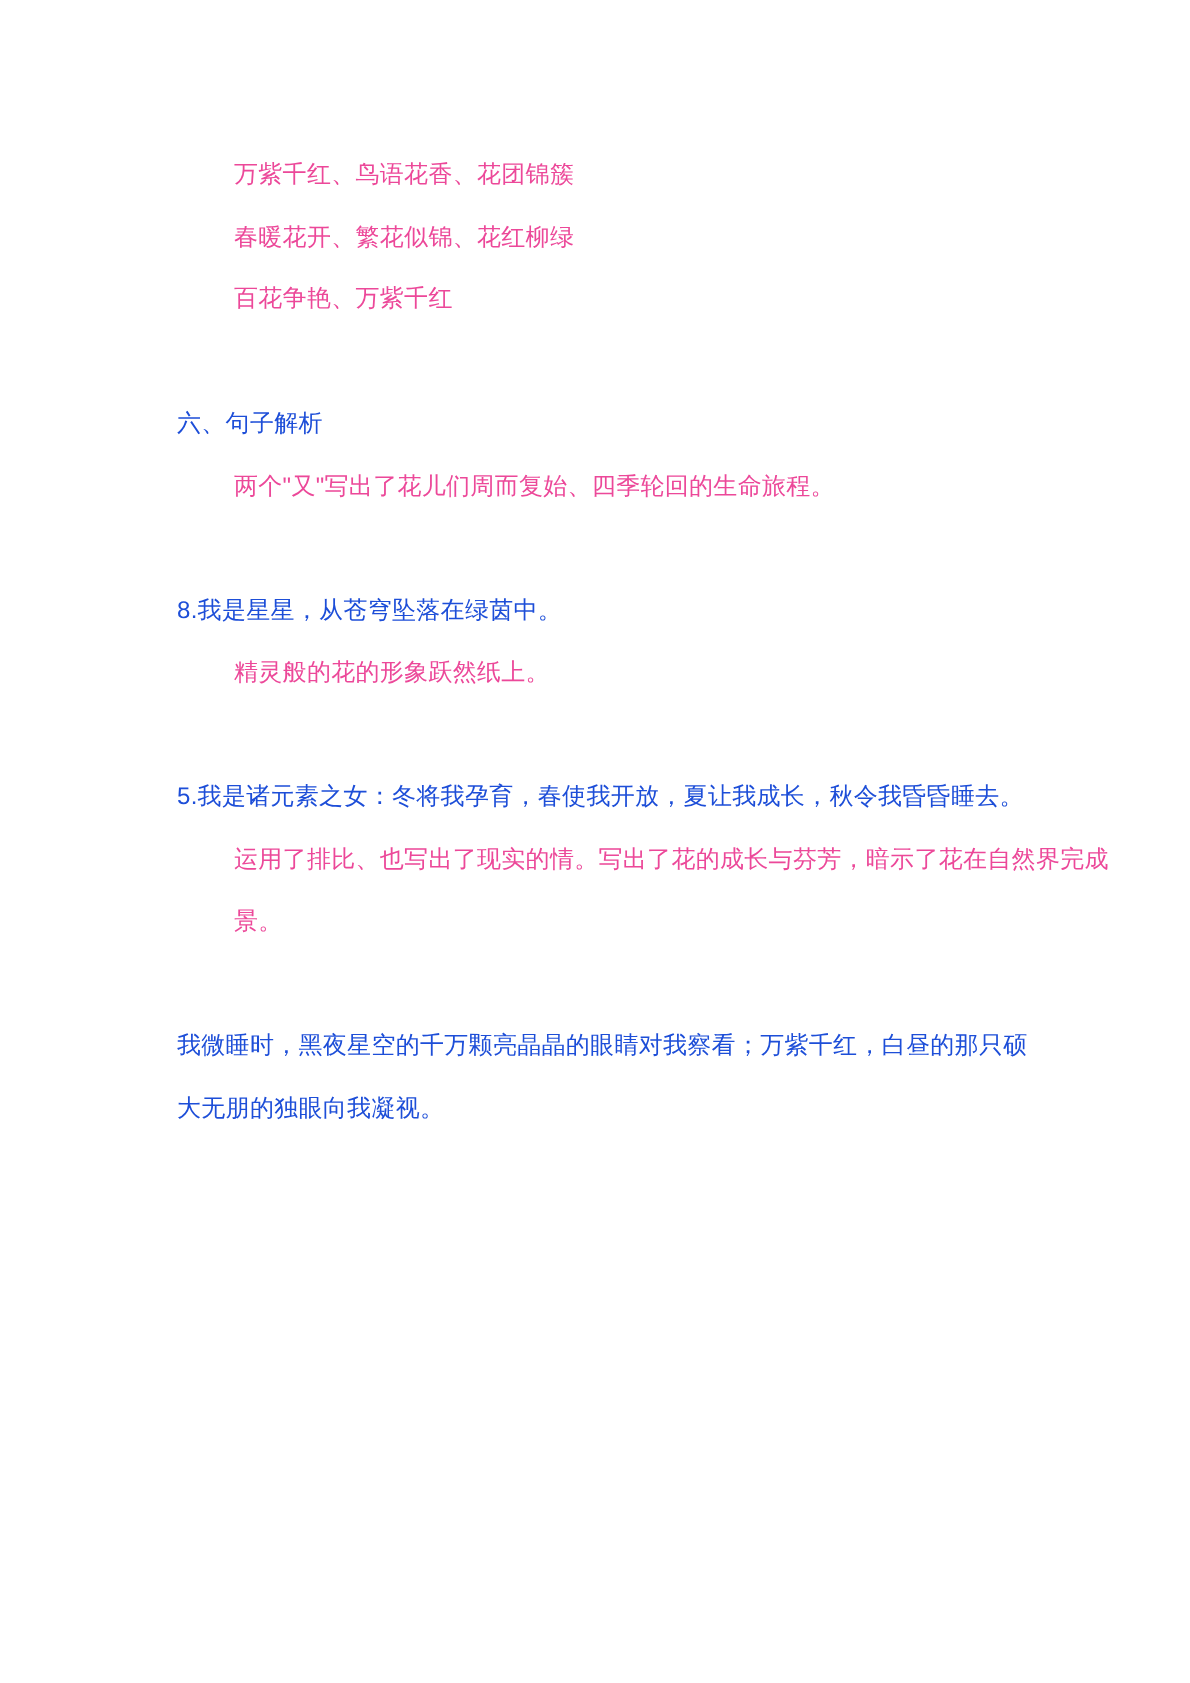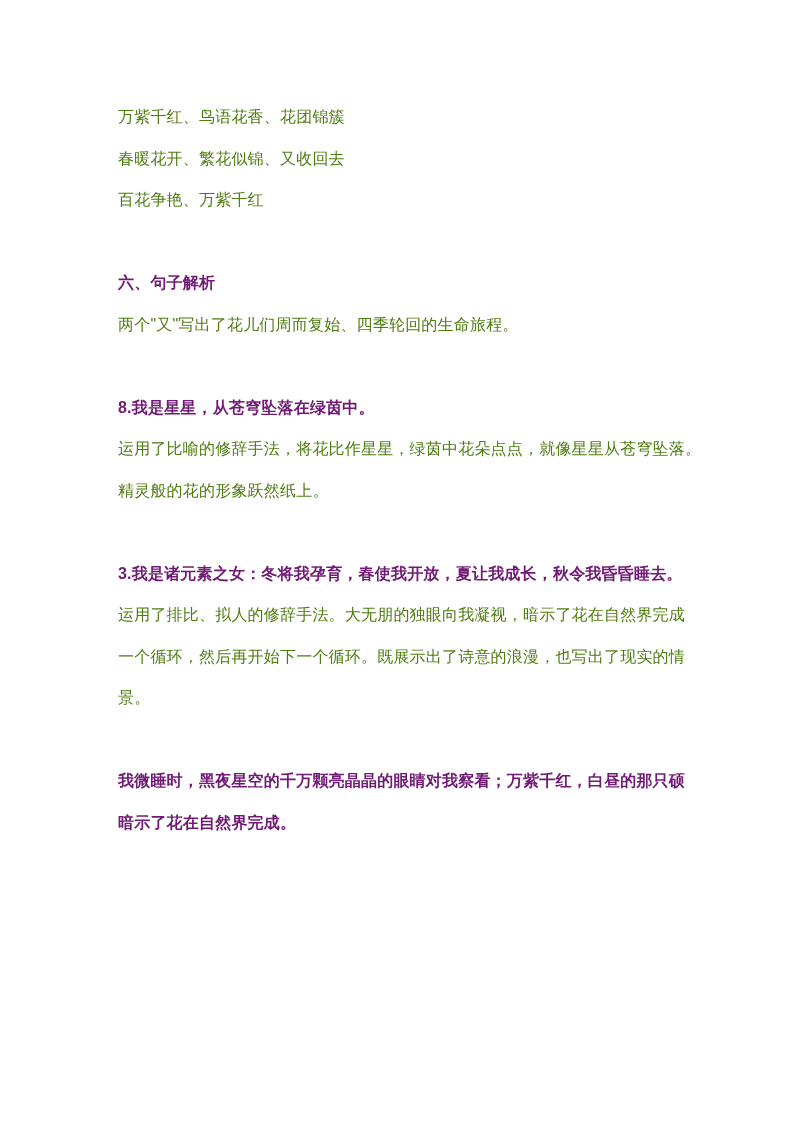--- a/index.html
+++ b/index.html
@@ -16,51 +16,49 @@
     left: 118px;
     top: 96px;
     width: 620px;
   }
   .line {
     font-size: 16px;
     line-height: 41.5px;
     letter-spacing: 0.2px;
     white-space: nowrap;
   }
-  .regular { color: #4d7c0f; font-weight: 400; }
-  .bold    { color: #701a75; font-weight: 700; }
+  .regular { color: #ec4899; font-weight: 400; margin-left: 38px; }
+  .bold    { color: #1d4ed8; font-weight: 400; }
   .spacer  { height: 41.5px; }
 </style>
 </head>
 <body>
 
 <div class="page">
   <div class="content">
 
     <div class="line regular">万紫千红、鸟语花香、花团锦簇</div>
-    <div class="line regular">春暖花开、繁花似锦、又收回去</div>
+    <div class="line regular">春暖花开、繁花似锦、花红柳绿</div>
     <div class="line regular">百花争艳、万紫千红</div>
 
     <div class="spacer"></div>
 
     <div class="line bold">六、句子解析</div>
     <div class="line regular">两个"又"写出了花儿们周而复始、四季轮回的生命旅程。</div>
 
     <div class="spacer"></div>
 
     <div class="line bold">8.我是星星，从苍穹坠落在绿茵中。</div>
-    <div class="line regular">运用了比喻的修辞手法，将花比作星星，绿茵中花朵点点，就像星星从苍穹坠落。</div>
     <div class="line regular">精灵般的花的形象跃然纸上。</div>
 
     <div class="spacer"></div>
 
-    <div class="line bold">3.我是诸元素之女：冬将我孕育，春使我开放，夏让我成长，秋令我昏昏睡去。</div>
-    <div class="line regular">运用了排比、拟人的修辞手法。大无朋的独眼向我凝视，暗示了花在自然界完成</div>
-    <div class="line regular">一个循环，然后再开始下一个循环。既展示出了诗意的浪漫，也写出了现实的情</div>
+    <div class="line bold">5.我是诸元素之女：冬将我孕育，春使我开放，夏让我成长，秋令我昏昏睡去。</div>
+    <div class="line regular">运用了排比、也写出了现实的情。写出了花的成长与芬芳，暗示了花在自然界完成</div>
     <div class="line regular">景。</div>
 
     <div class="spacer"></div>
 
     <div class="line bold">我微睡时，黑夜星空的千万颗亮晶晶的眼睛对我察看；万紫千红，白昼的那只硕</div>
-    <div class="line bold">暗示了花在自然界完成。</div>
+    <div class="line bold">大无朋的独眼向我凝视。</div>
 
   </div>
 </div>
 
 </body></html>

